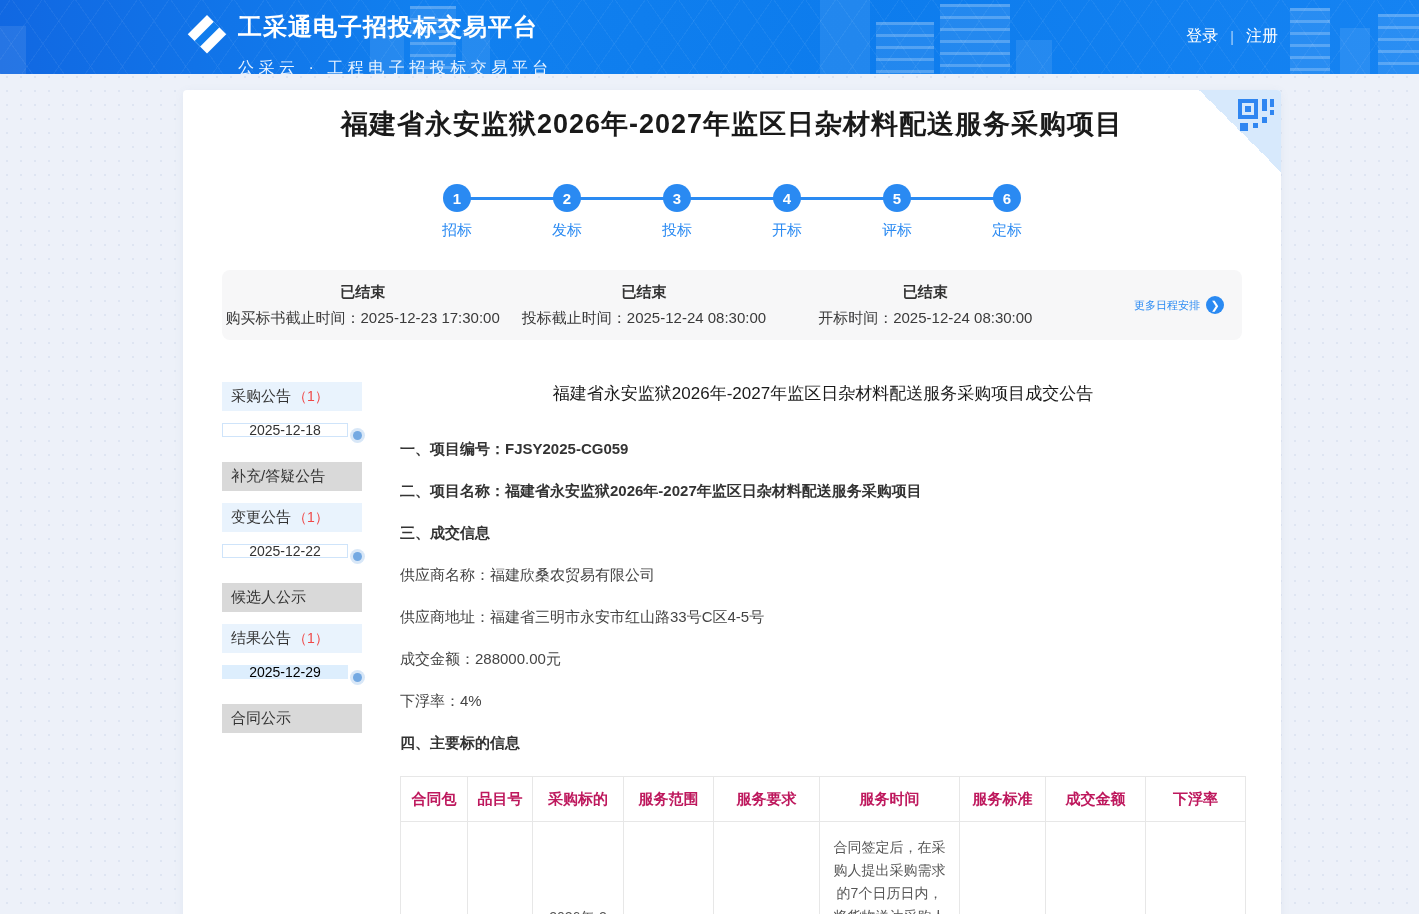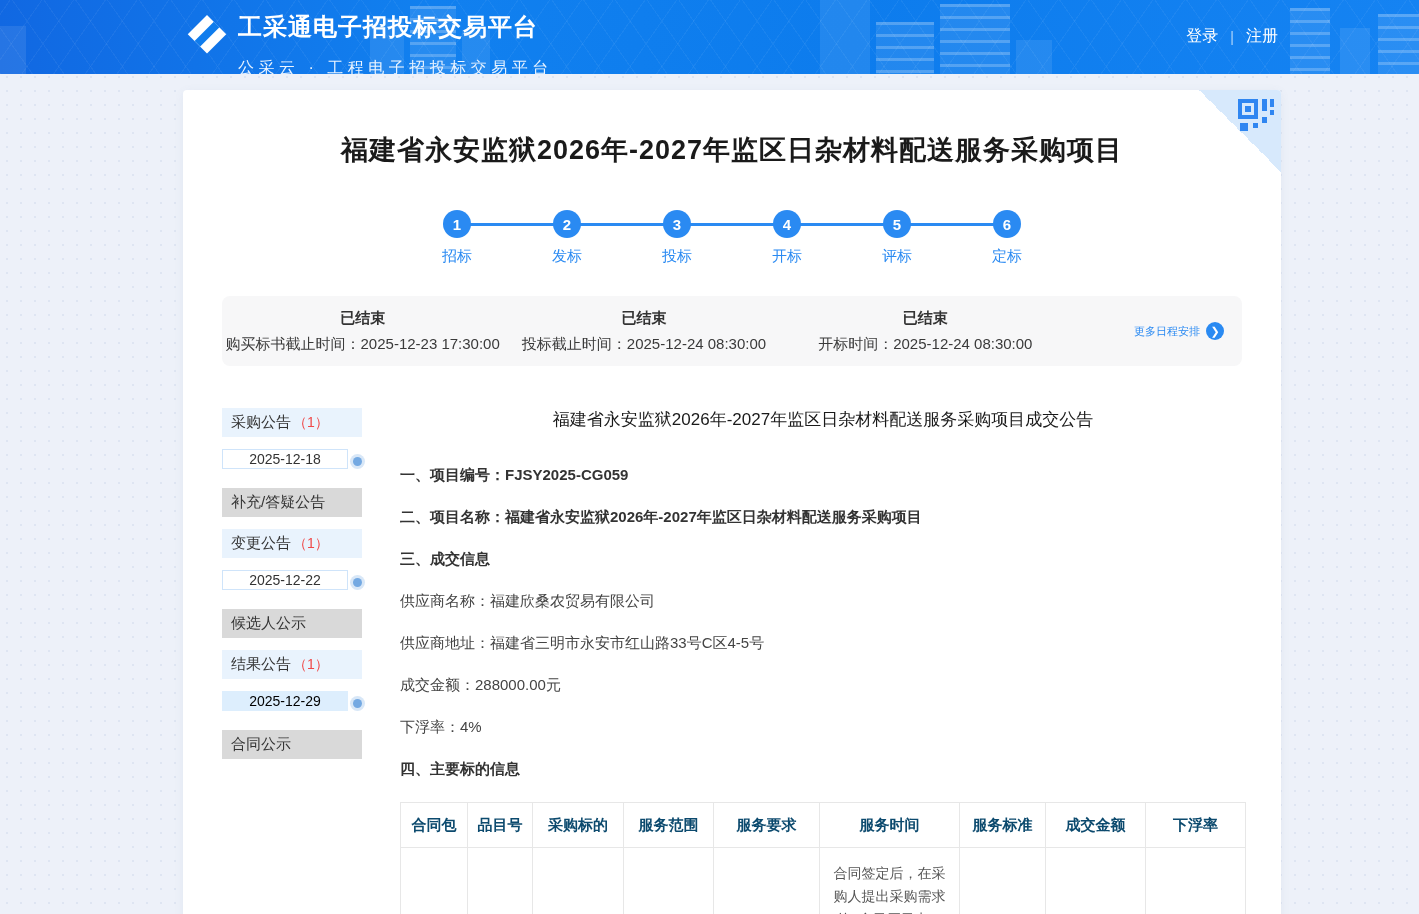--- a/index.html
+++ b/index.html
@@ -44,21 +44,21 @@
     box-shadow:0 2px 10px rgba(90,110,150,0.08);
   }
   .qr-corner {
     position:absolute; top:0; right:0; width:82px; height:82px;
     background:linear-gradient(to top right,rgba(0,0,0,0) 50%,#d7e9fc 50%);
     border-radius:0 4px 0 0; cursor:pointer;
   }
   .qr-corner svg { position:absolute; top:7px; right:5px; }
 
   .proj-title {
-    text-align:center; padding-top:42px;
+    text-align:center; padding-top:16px;
     font-size:27px; font-weight:bold; color:#1a1a1a; letter-spacing:1px;
   }
 
   
   .steps { position:relative; width:606px; margin:42px auto 0; display:flex; justify-content:space-between; }
   .steps-line { position:absolute; left:28px; right:28px; top:13px; height:3px; background:#2a8af2; }
   .step { position:relative; width:56px; display:flex; flex-direction:column; align-items:center; z-index:1; }
   .step-circle {
     width:28px; height:28px; border-radius:50%; background:#2a8af2;
     color:#fff; font-size:15px; font-weight:bold;
@@ -85,38 +85,38 @@
   .content { display:flex; margin:42px 36px 0 39px; }
   .sidebar { width:140px; flex:none; }
   .sb-cat {
     height:29px; background:#e9f3fd; display:flex; align-items:center;
     padding-left:9px; font-size:15px; color:#333; margin-bottom:12px; cursor:pointer;
   }
   .sb-cat--gray { background:#d9d9d9; }
   .sb-count { color:#f04848; margin-left:2px; font-size:14px; }
   .sb-daterow { position:relative; height:26px; margin-bottom:13px; }
   .sb-date-box {
-    width:126px; height:20px; background:#fff; border:1px solid #cfe4fa;
+    width:126px; height:14px; background:#fff; border:1px solid #cfe4fa;
     font-size:14px; color:#333; display:flex; align-items:center; justify-content:center; cursor:pointer;
   }
   .sb-date-box--active { background:#ddeefd; border-color:#ddeefd; color:#000000; }
   .sb-dot {
     position:absolute; right:0; top:8px; width:9px; height:9px; border-radius:50%;
     background:#74a9e2; box-shadow:0 0 0 3px rgba(116,169,226,0.28);
   }
 
   .main { flex:1; margin-left:38px; }
   .ann-title { text-align:center; font-size:17px; font-weight:normal; color:#1a1a1a; margin-bottom:35px; }
   .main p { font-size:15px; color:#444; margin-bottom:23px; }
   .main p.b { font-weight:bold; color:#333; }
 
   
   table { border-collapse:collapse; width:845px; table-layout:fixed; margin-top:5px; }
   th, td { border:1px solid #e7e7e7; text-align:center; }
-  th { height:45px; font-size:15px; font-weight:bold; color:#0c4a6e; background:#fff; }
+  th { height:45px; font-size:15px; font-weight:bold; color:#be185d; background:#fff; }
   td { height:300px; vertical-align:top; font-size:14px; color:#555; line-height:23px; white-space:pre-line; }
   .c1{width:67px}.c2{width:65px}.c3{width:91px}.c4{width:90px}.c5{width:106px}
   .c6{width:140px}.c7{width:86px}.c8{width:100px}.c9{width:100px}
   td.c3{padding-top:84px} td.c4{padding-top:104px} td.c6{padding-top:14px} td.c7{padding-top:104px}
 </style>
 </head>
 <body>
 
 <div class="hdr">
   <div class="hdr-mesh"></div>

